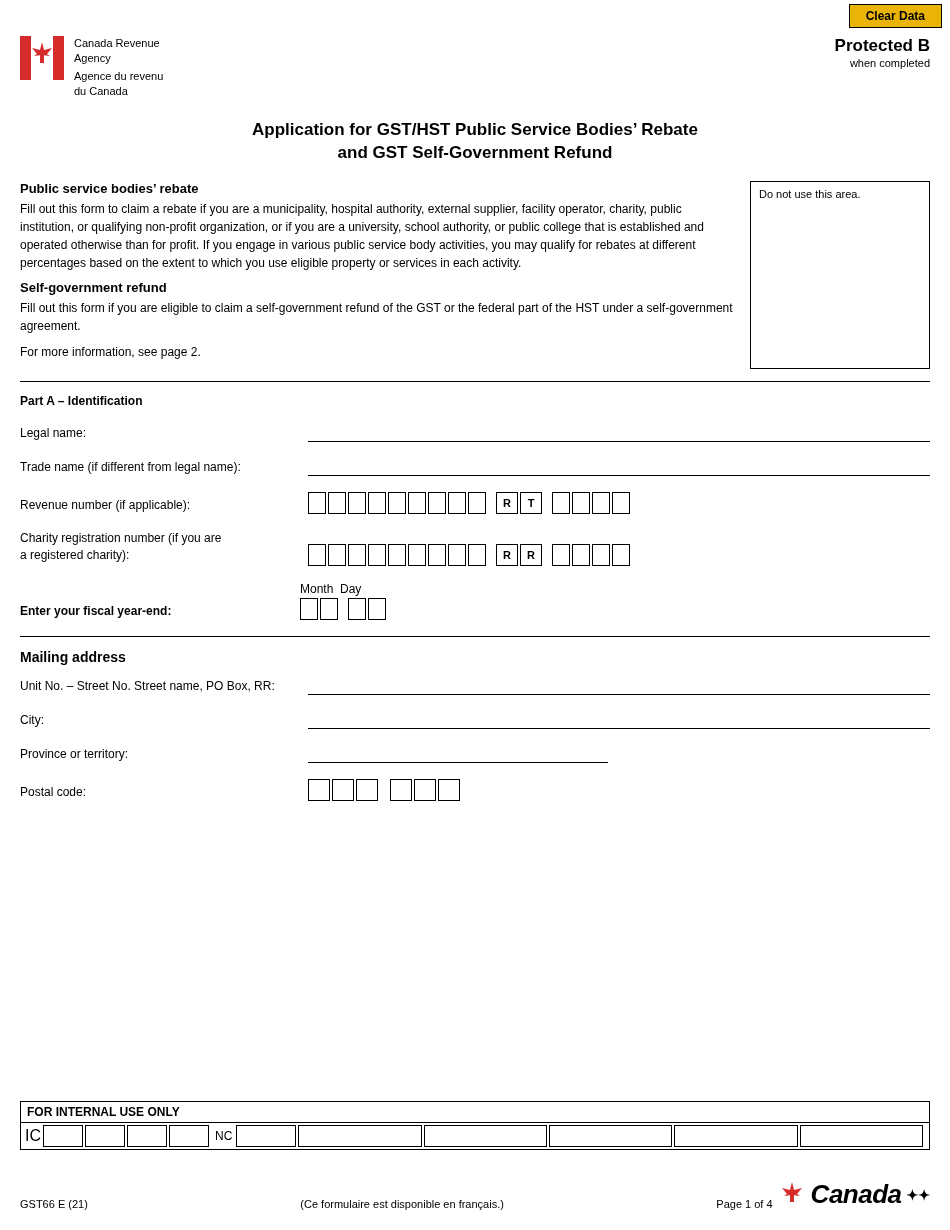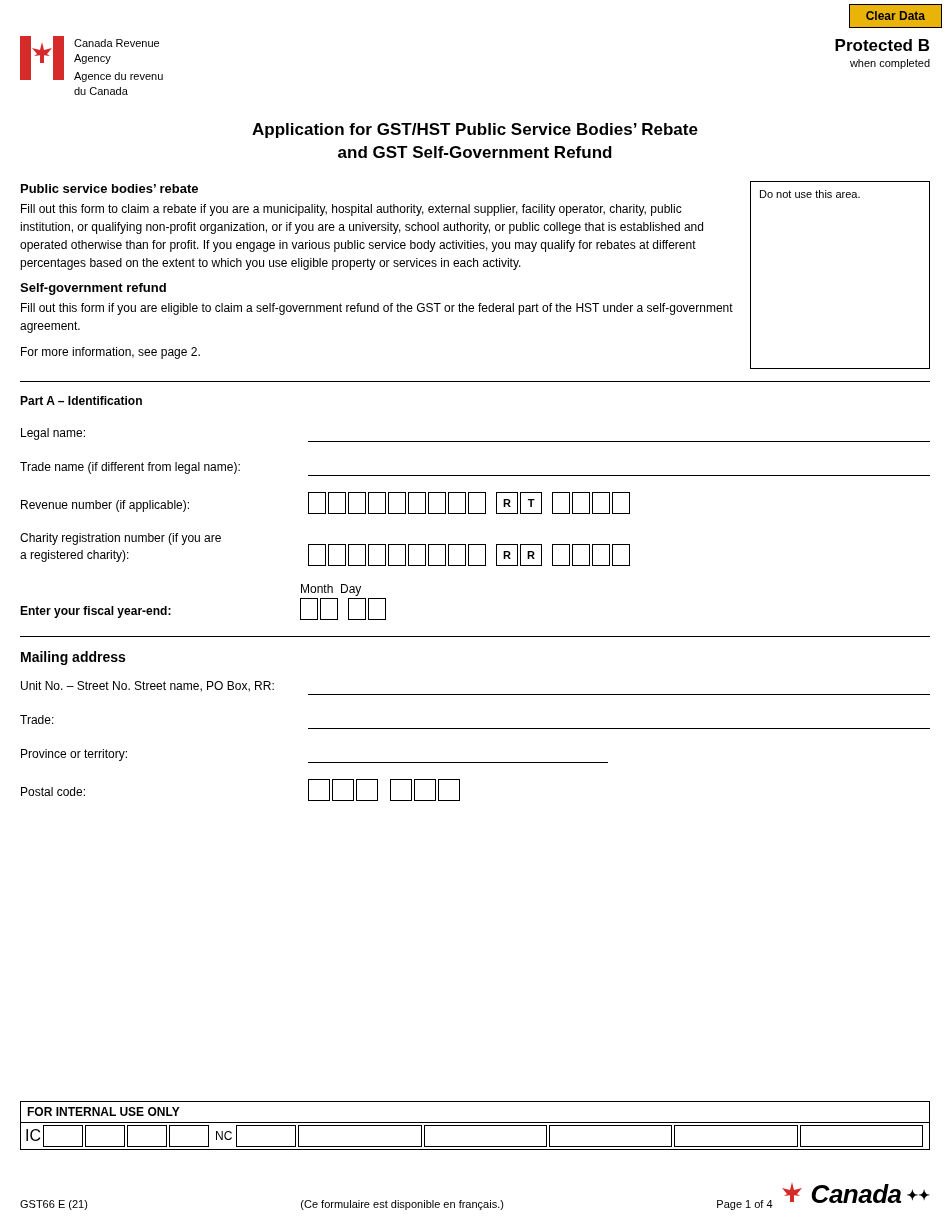--- a/index.html
+++ b/index.html
@@ -382,21 +382,21 @@
   <hr class="section-divider">
 
   <div class="section-header">Mailing address</div>
 
   <div class="form-row">
     <div class="form-label">Unit No. – Street No. Street name, PO Box, RR:</div>
     <div class="form-field-line"></div>
   </div>
 
   <div class="form-row">
-    <div class="form-label">Trade:</div>
+    <div class="form-label">City:</div>
     <div class="form-field-line"></div>
   </div>
 
   <div class="form-row">
     <div class="form-label">Province or territory:</div>
     <div class="province-line"></div>
   </div>
 
   <div class="form-row">
     <div class="form-label">Postal code:</div>

